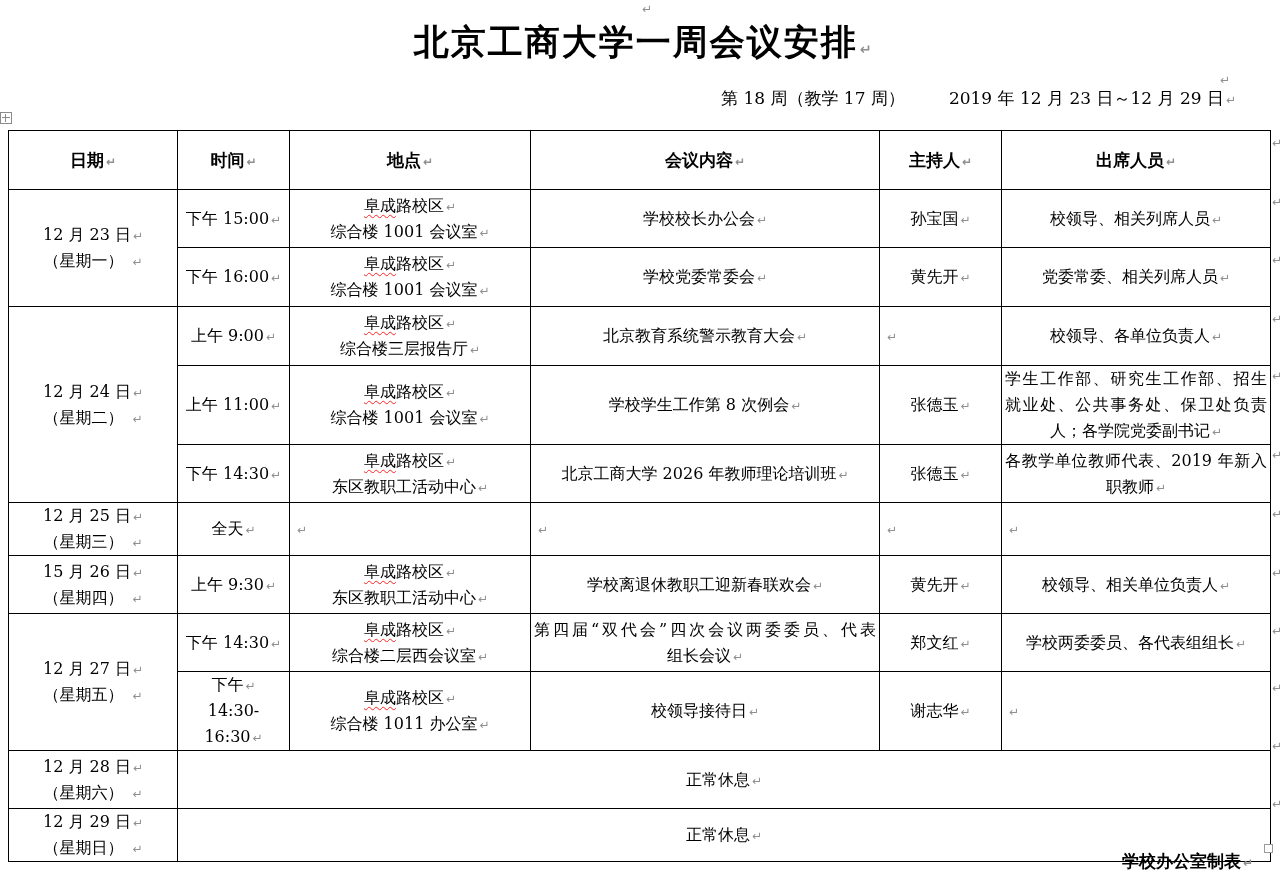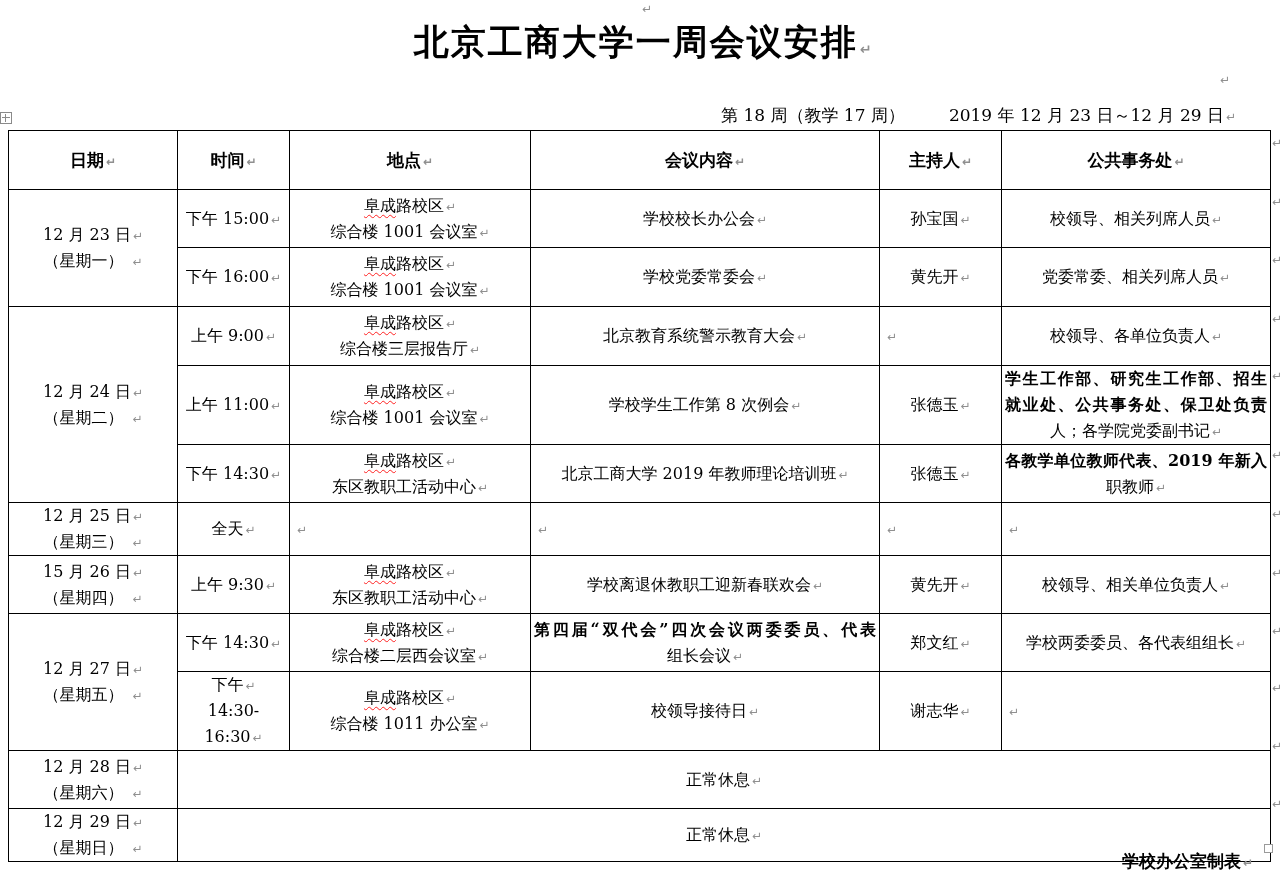--- a/index.html
+++ b/index.html
@@ -18,38 +18,38 @@
   
   .top-pmark{position:absolute;left:640px;top:3px;}
   .doc-title{
     position:absolute;left:0;top:21px;width:1285px;text-align:center;
     font-family:"DejaVu Sans","Liberation Sans",sans-serif;
     font-weight:bold;font-size:35px;line-height:42px;letter-spacing:2px;
   }
   .doc-title .pmark{font-size:14px;letter-spacing:0;}
   .stray-pmark{position:absolute;left:1218px;top:74px;}
   .subtitle{
-    position:absolute;top:103px;right:49px;font-size:17px;line-height:24px;
+    position:absolute;top:86px;right:49px;font-size:17px;line-height:24px;
     white-space:nowrap;
   }
   .subtitle .gap{display:inline-block;width:44px;}
   
   .sched{
     position:absolute;left:8px;top:130px;width:1262px;
     border-collapse:collapse;table-layout:fixed;border-radius:6px;
   }
   .sched td{
     border:1px solid #000;padding:0 2px;overflow:hidden;
     text-align:center;vertical-align:middle;
     font-size:16px;line-height:26px;
   }
   .sched td.hd{font-weight:bold;font-size:17px;}
   .sched td.emptycell{text-align:left;padding-left:5px;}
   .sched td.jcell{padding:0 3px;}
-  .jline{text-align:justify;text-align-last:justify;font-weight:bold;}
+  .jline{text-align:justify;text-align-last:justify;}
   .lline{text-align:center;}
   .misspell{
     text-decoration-line:underline;text-decoration-style:wavy;
     text-decoration-color:#f22;text-decoration-thickness:1px;
     text-decoration-skip-ink:none;text-underline-offset:3px;
   }
   .datecell .line .pmark{margin-left:2px;}
   .datecell .line.second .pmark{margin-left:9px;}
   
   .doc-footer{
@@ -95,21 +95,21 @@
       <col style="width:269px">
   </colgroup>
   <tbody>
 
   <tr style="height:59px">
     <td class="hd"><span>日期</span><span class="pmark">↵</span></td>
     <td class="hd"><span>时间</span><span class="pmark">↵</span></td>
     <td class="hd"><span>地点</span><span class="pmark">↵</span></td>
     <td class="hd"><span>会议内容</span><span class="pmark">↵</span></td>
     <td class="hd"><span>主持人</span><span class="pmark">↵</span></td>
-    <td class="hd"><span>公共事务处</span><span class="pmark">↵</span></td>
+    <td class="hd"><span>出席人员</span><span class="pmark">↵</span></td>
   </tr>
 
   <tr style="height:58px">
     <td class="datecell" rowspan="2">
       <div class="line"><span>12 月 23 日</span><span class="pmark">↵</span></div>
       <div class="line second"><span>（星期一）</span><span class="pmark">↵</span></div>
     </td>
     <td><span>下午 15:00</span><span class="pmark">↵</span></td>
     <td>
       <div class="line"><span class="misspell">阜成</span><span>路校区</span><span class="pmark">↵</span></div>
@@ -160,21 +160,21 @@
       <div class="lline"><span>人；各学院党委副书记</span><span class="pmark">↵</span></div>
     </td>
   </tr>
 
   <tr style="height:58px">
     <td><span>下午 14:30</span><span class="pmark">↵</span></td>
     <td>
       <div class="line"><span class="misspell">阜成</span><span>路校区</span><span class="pmark">↵</span></div>
       <div class="line"><span>东区教职工活动中心</span><span class="pmark">↵</span></div>
     </td>
-    <td><span>北京工商大学 2019 年教师理论培训班</span><span class="pmark">↵</span></td>
+    <td><span>北京工商大学 2026 年教师理论培训班</span><span class="pmark">↵</span></td>
     <td><span>张德玉</span><span class="pmark">↵</span></td>
     <td class="jcell">
       <div class="jline">各教学单位教师代表、2019 年新入</div>
       <div class="lline"><span>职教师</span><span class="pmark">↵</span></div>
     </td>
   </tr>
 
   <tr style="height:44px">
     <td class="datecell">
       <div class="line"><span>12 月 25 日</span><span class="pmark">↵</span></div>

